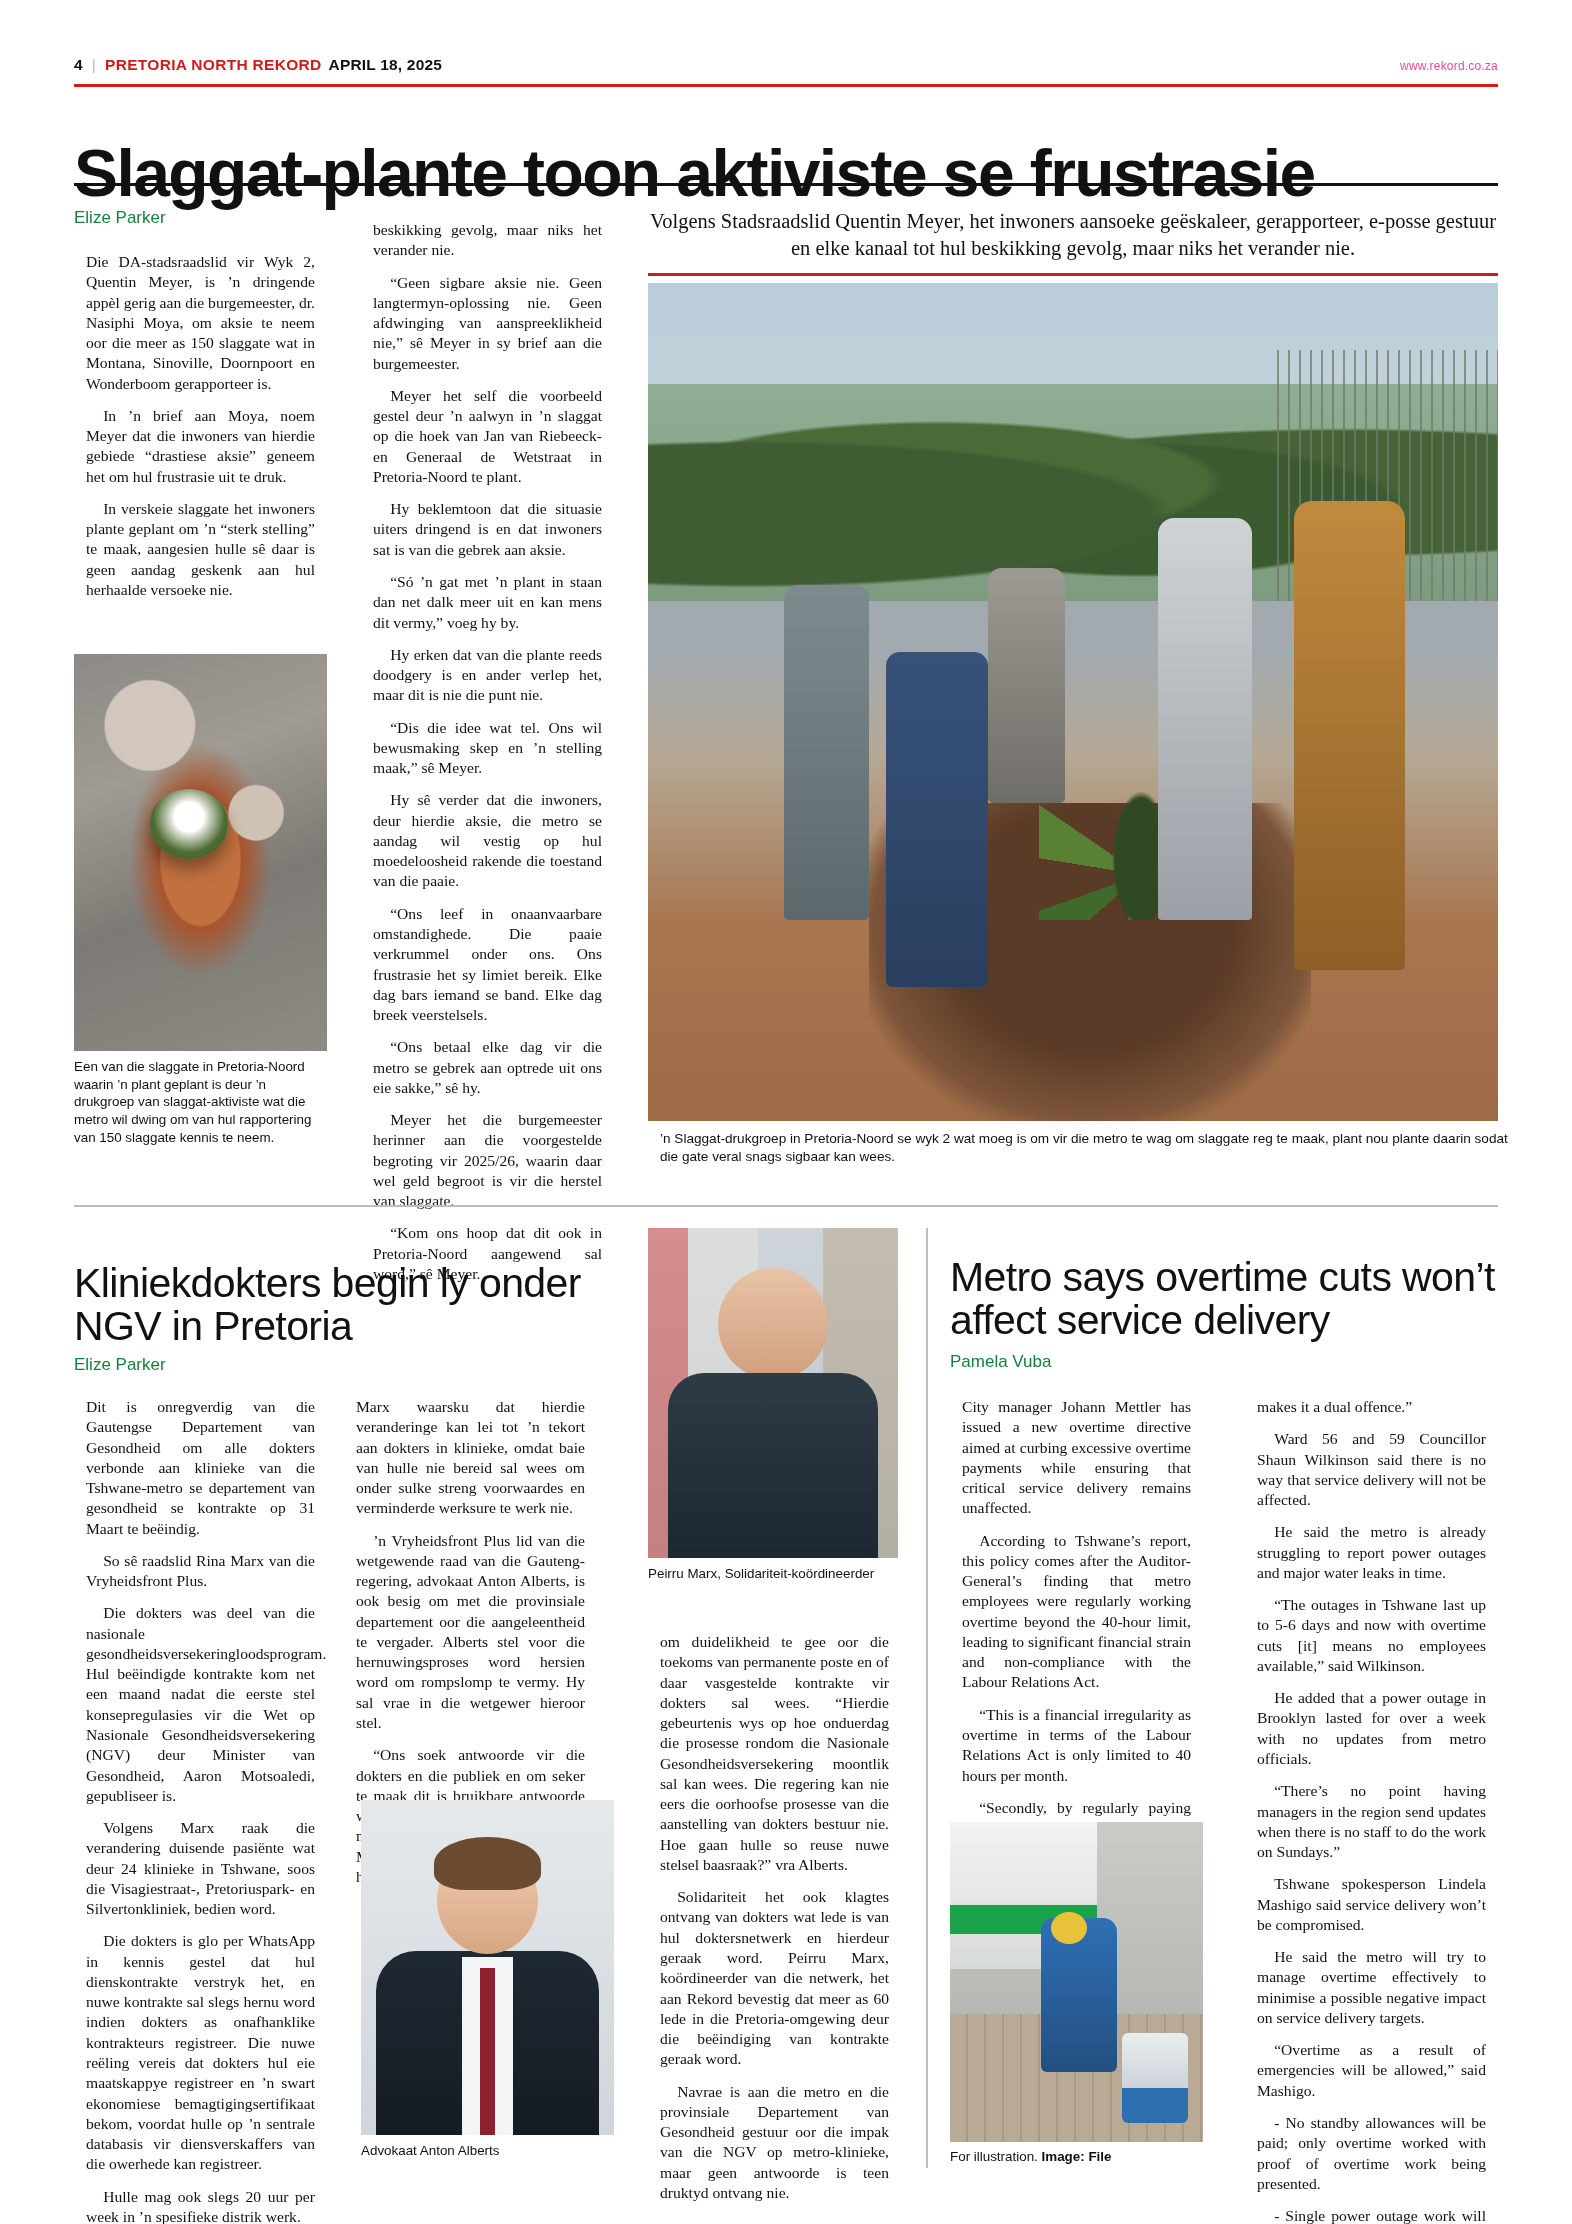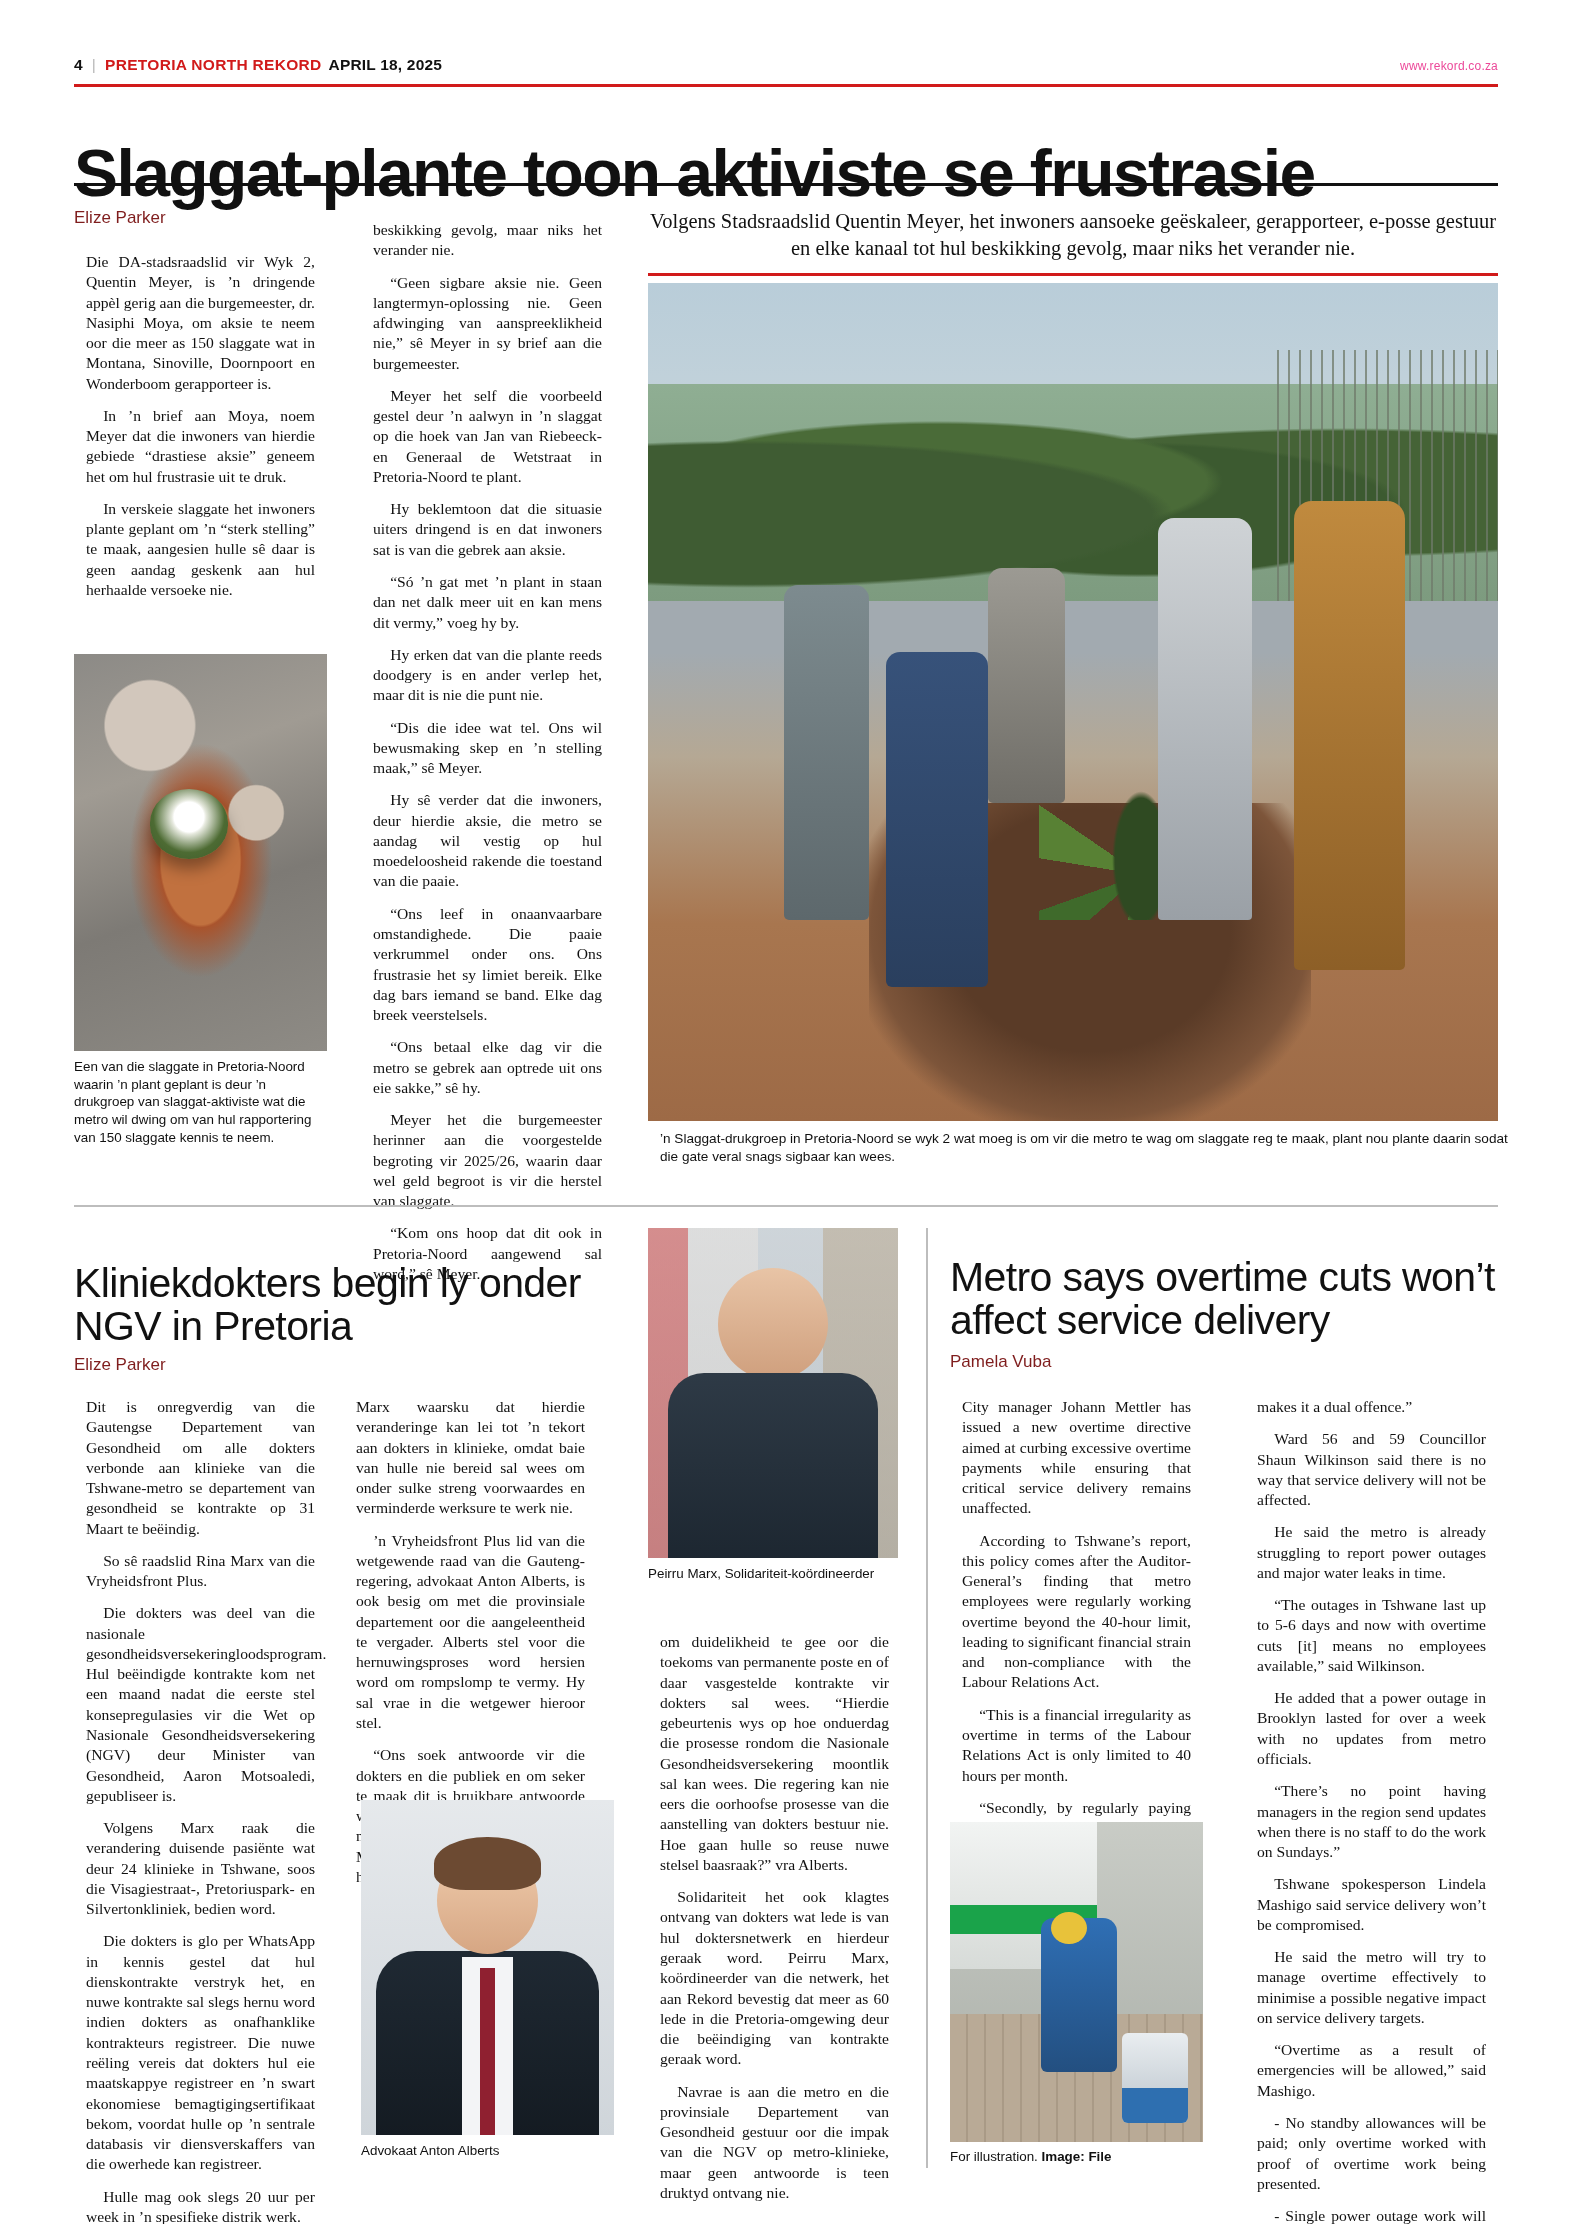--- a/index.html
+++ b/index.html
@@ -32,21 +32,21 @@
     font-family:"Liberation Sans", sans-serif;
     font-weight:700; font-size:66px; line-height:1.02;
     letter-spacing:-1.6px;
     color:#111;
   }
   .rule-head { position:absolute; left:74px; top:183px; width:1424px; height:3px; background:#111; }
 
   
   .byline {
     font-family:"Liberation Sans", sans-serif;
-    font-size:17px; color:#7f1d1d; font-weight:400;
+    font-size:17px; color:#15803d; font-weight:400;
   }
   .col { font-size:15.6px; line-height:1.30; text-align:justify; }
   .col p { margin:12px; text-indent:1.1em; }
   .col p.first { text-indent:0; }
 
   #c1 { position:absolute; left:74px; top:208px; width:253px; }
   #c1 .body { margin-top:24px; }
   #c2 { position:absolute; left:361px; top:208px; width:253px; }
 
   

